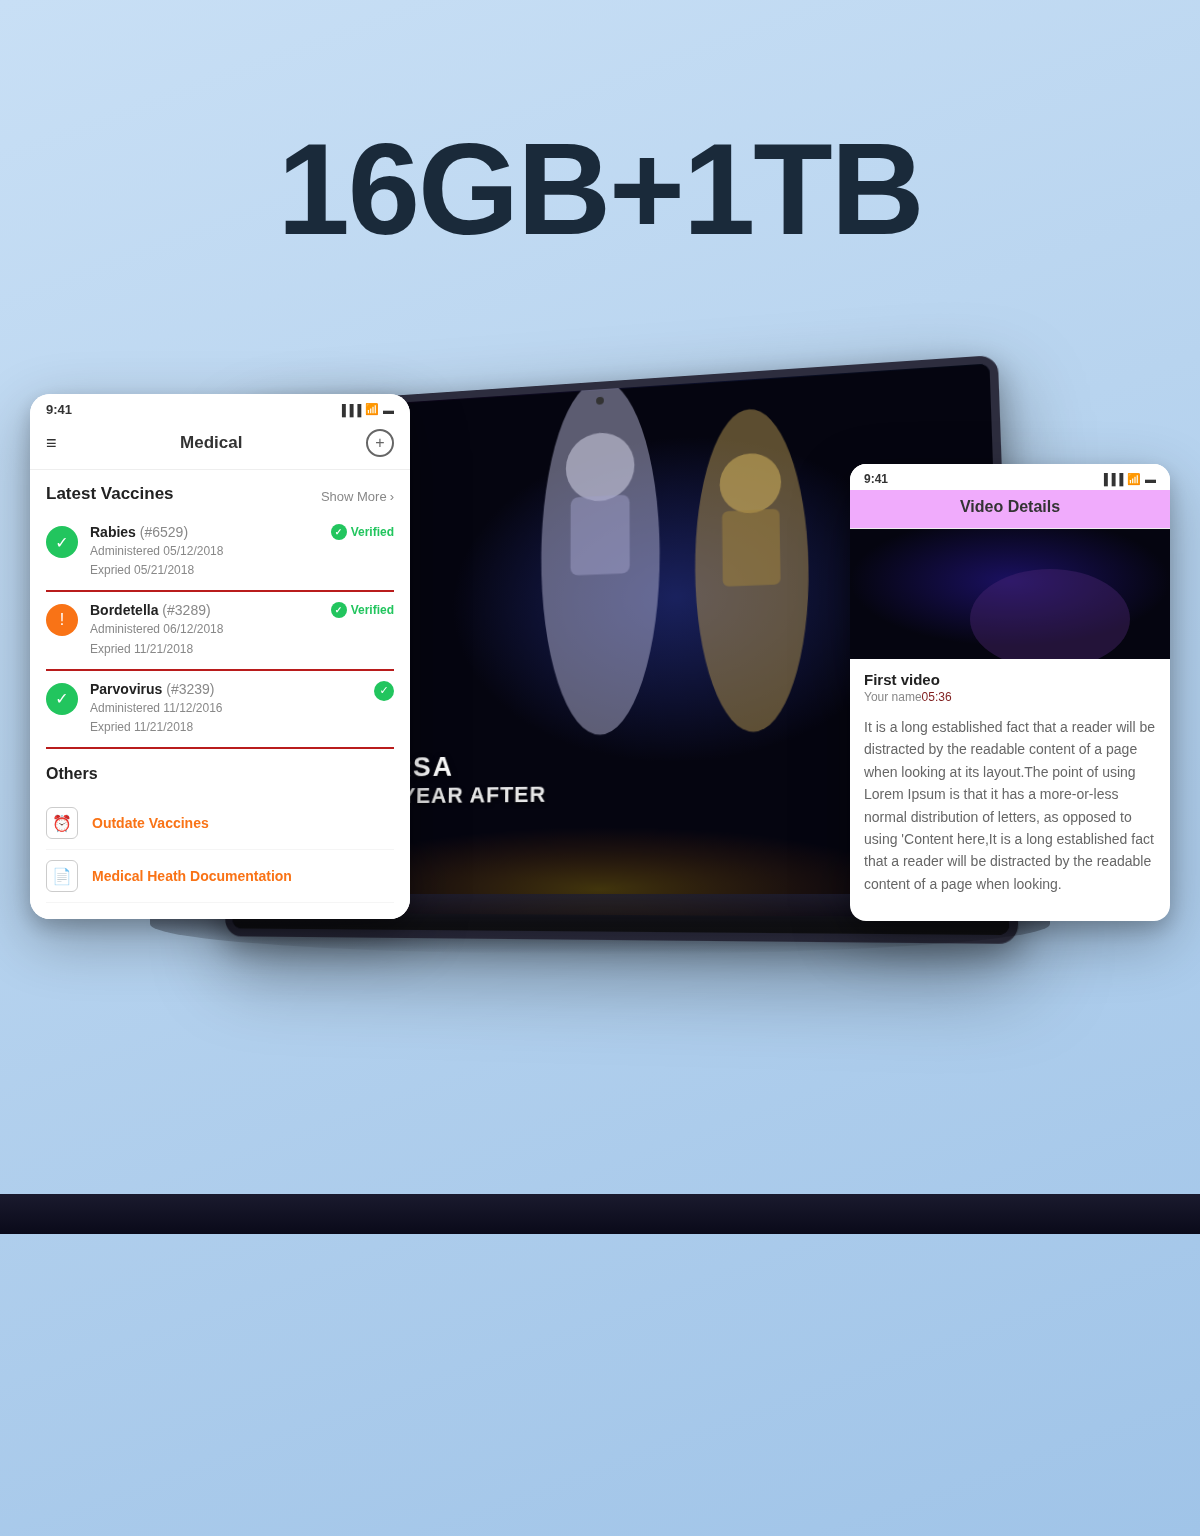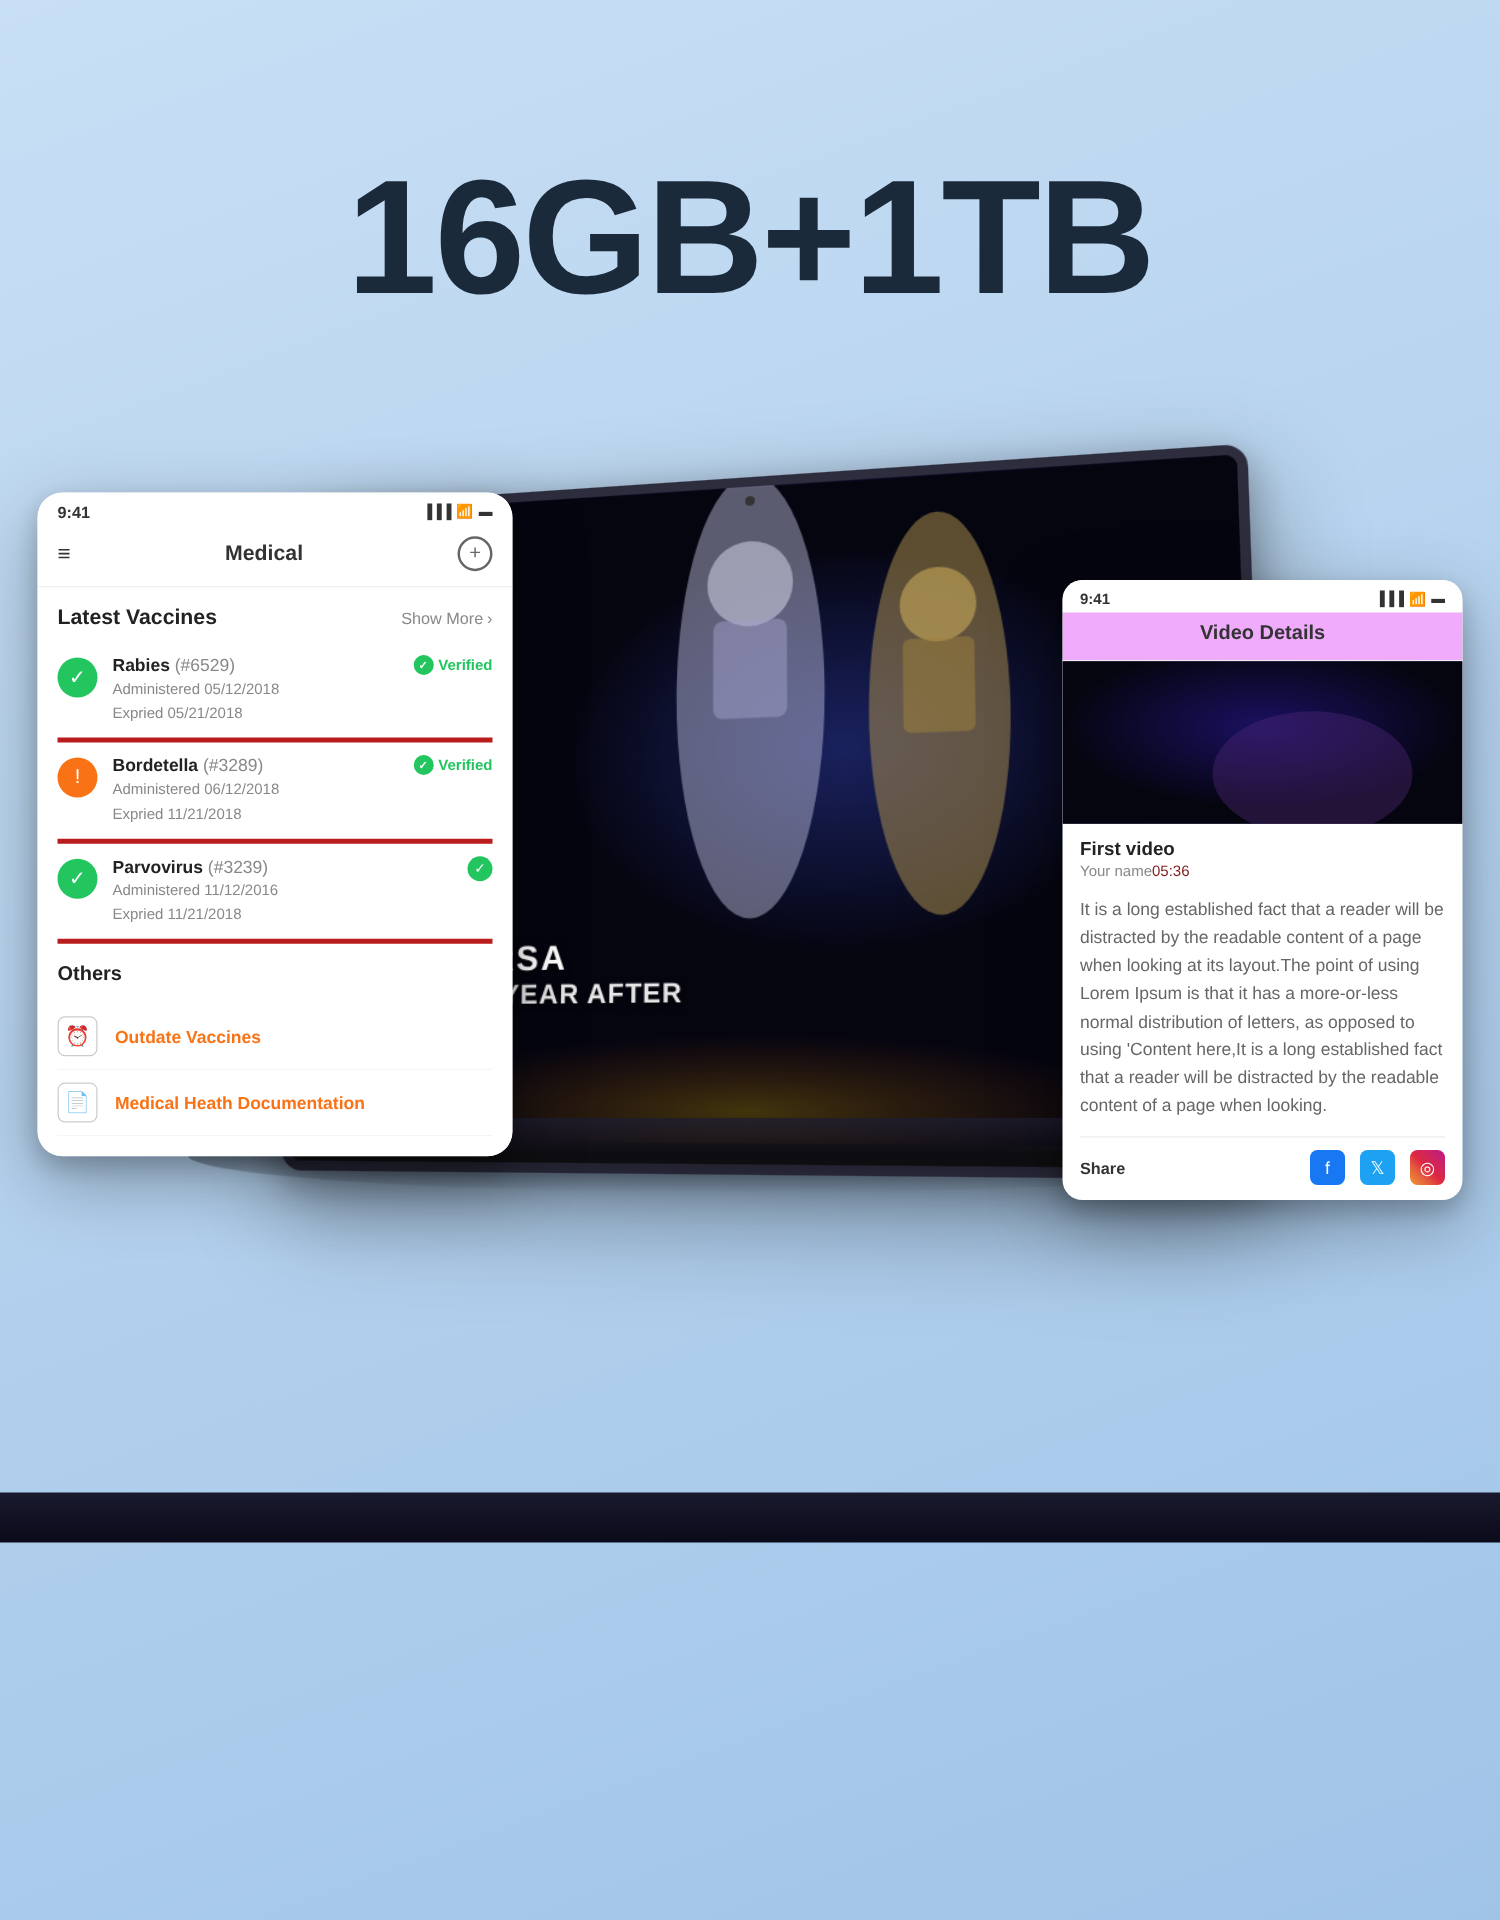--- a/index.html
+++ b/index.html
@@ -208,41 +208,41 @@
       color: #666;
       cursor: pointer;
     }
     .phone-content {
       padding: 0 16px 16px;
       background: #fff;
     }
     .section-header {
       display: flex;
       justify-content: space-between;
-      align-items: center;
+      align-items: flex-end;
       padding: 14px 0 10px;
     }
     .section-title {
       font-size: 17px;
       font-weight: 700;
       color: #222;
     }
     .show-more {
       font-size: 13px;
       color: #888;
       cursor: pointer;
       display: flex;
       align-items: center;
       gap: 3px;
     }
     .vaccine-item {
       display: flex;
       align-items: flex-start;
       padding: 10px 0;
-      border-bottom: 4px solid #b91c1c;
+      border-bottom: 2px solid #b91c1c;
       gap: 12px;
     }
     .vaccine-icon {
       width: 32px;
       height: 32px;
       border-radius: 50%;
       display: flex;
       align-items: center;
       justify-content: center;
       flex-shrink: 0;
@@ -636,26 +636,18 @@
       <div class="play-btn">▶</div>
     </div>
 
     <div class="video-info">
       <div class="video-title">First video</div>
       <div class="video-meta">
         <span class="video-author">Your name</span>
         <span class="video-time">05:36</span>
       </div>
       <div class="video-description">It is a long established fact that a reader will be distracted by the readable content of a page when looking at its layout.The point of using Lorem Ipsum is that it has a more-or-less normal distribution of letters, as opposed to using 'Content here,It is a long established fact that a reader will be distracted by the readable content of a page when looking.</div>
-      <div class="video-share">
-        <span class="share-label">Share</span>
-        <div class="share-icons">
-          <div class="share-icon-btn fb">f</div>
-          <div class="share-icon-btn tw">𝕏</div>
-          <div class="share-icon-btn ig">◎</div>
-        </div>
-      </div>
     </div>
   </div>
 
 </div>
 
 <div class="footer-bar"></div>
 
 </body></html>

